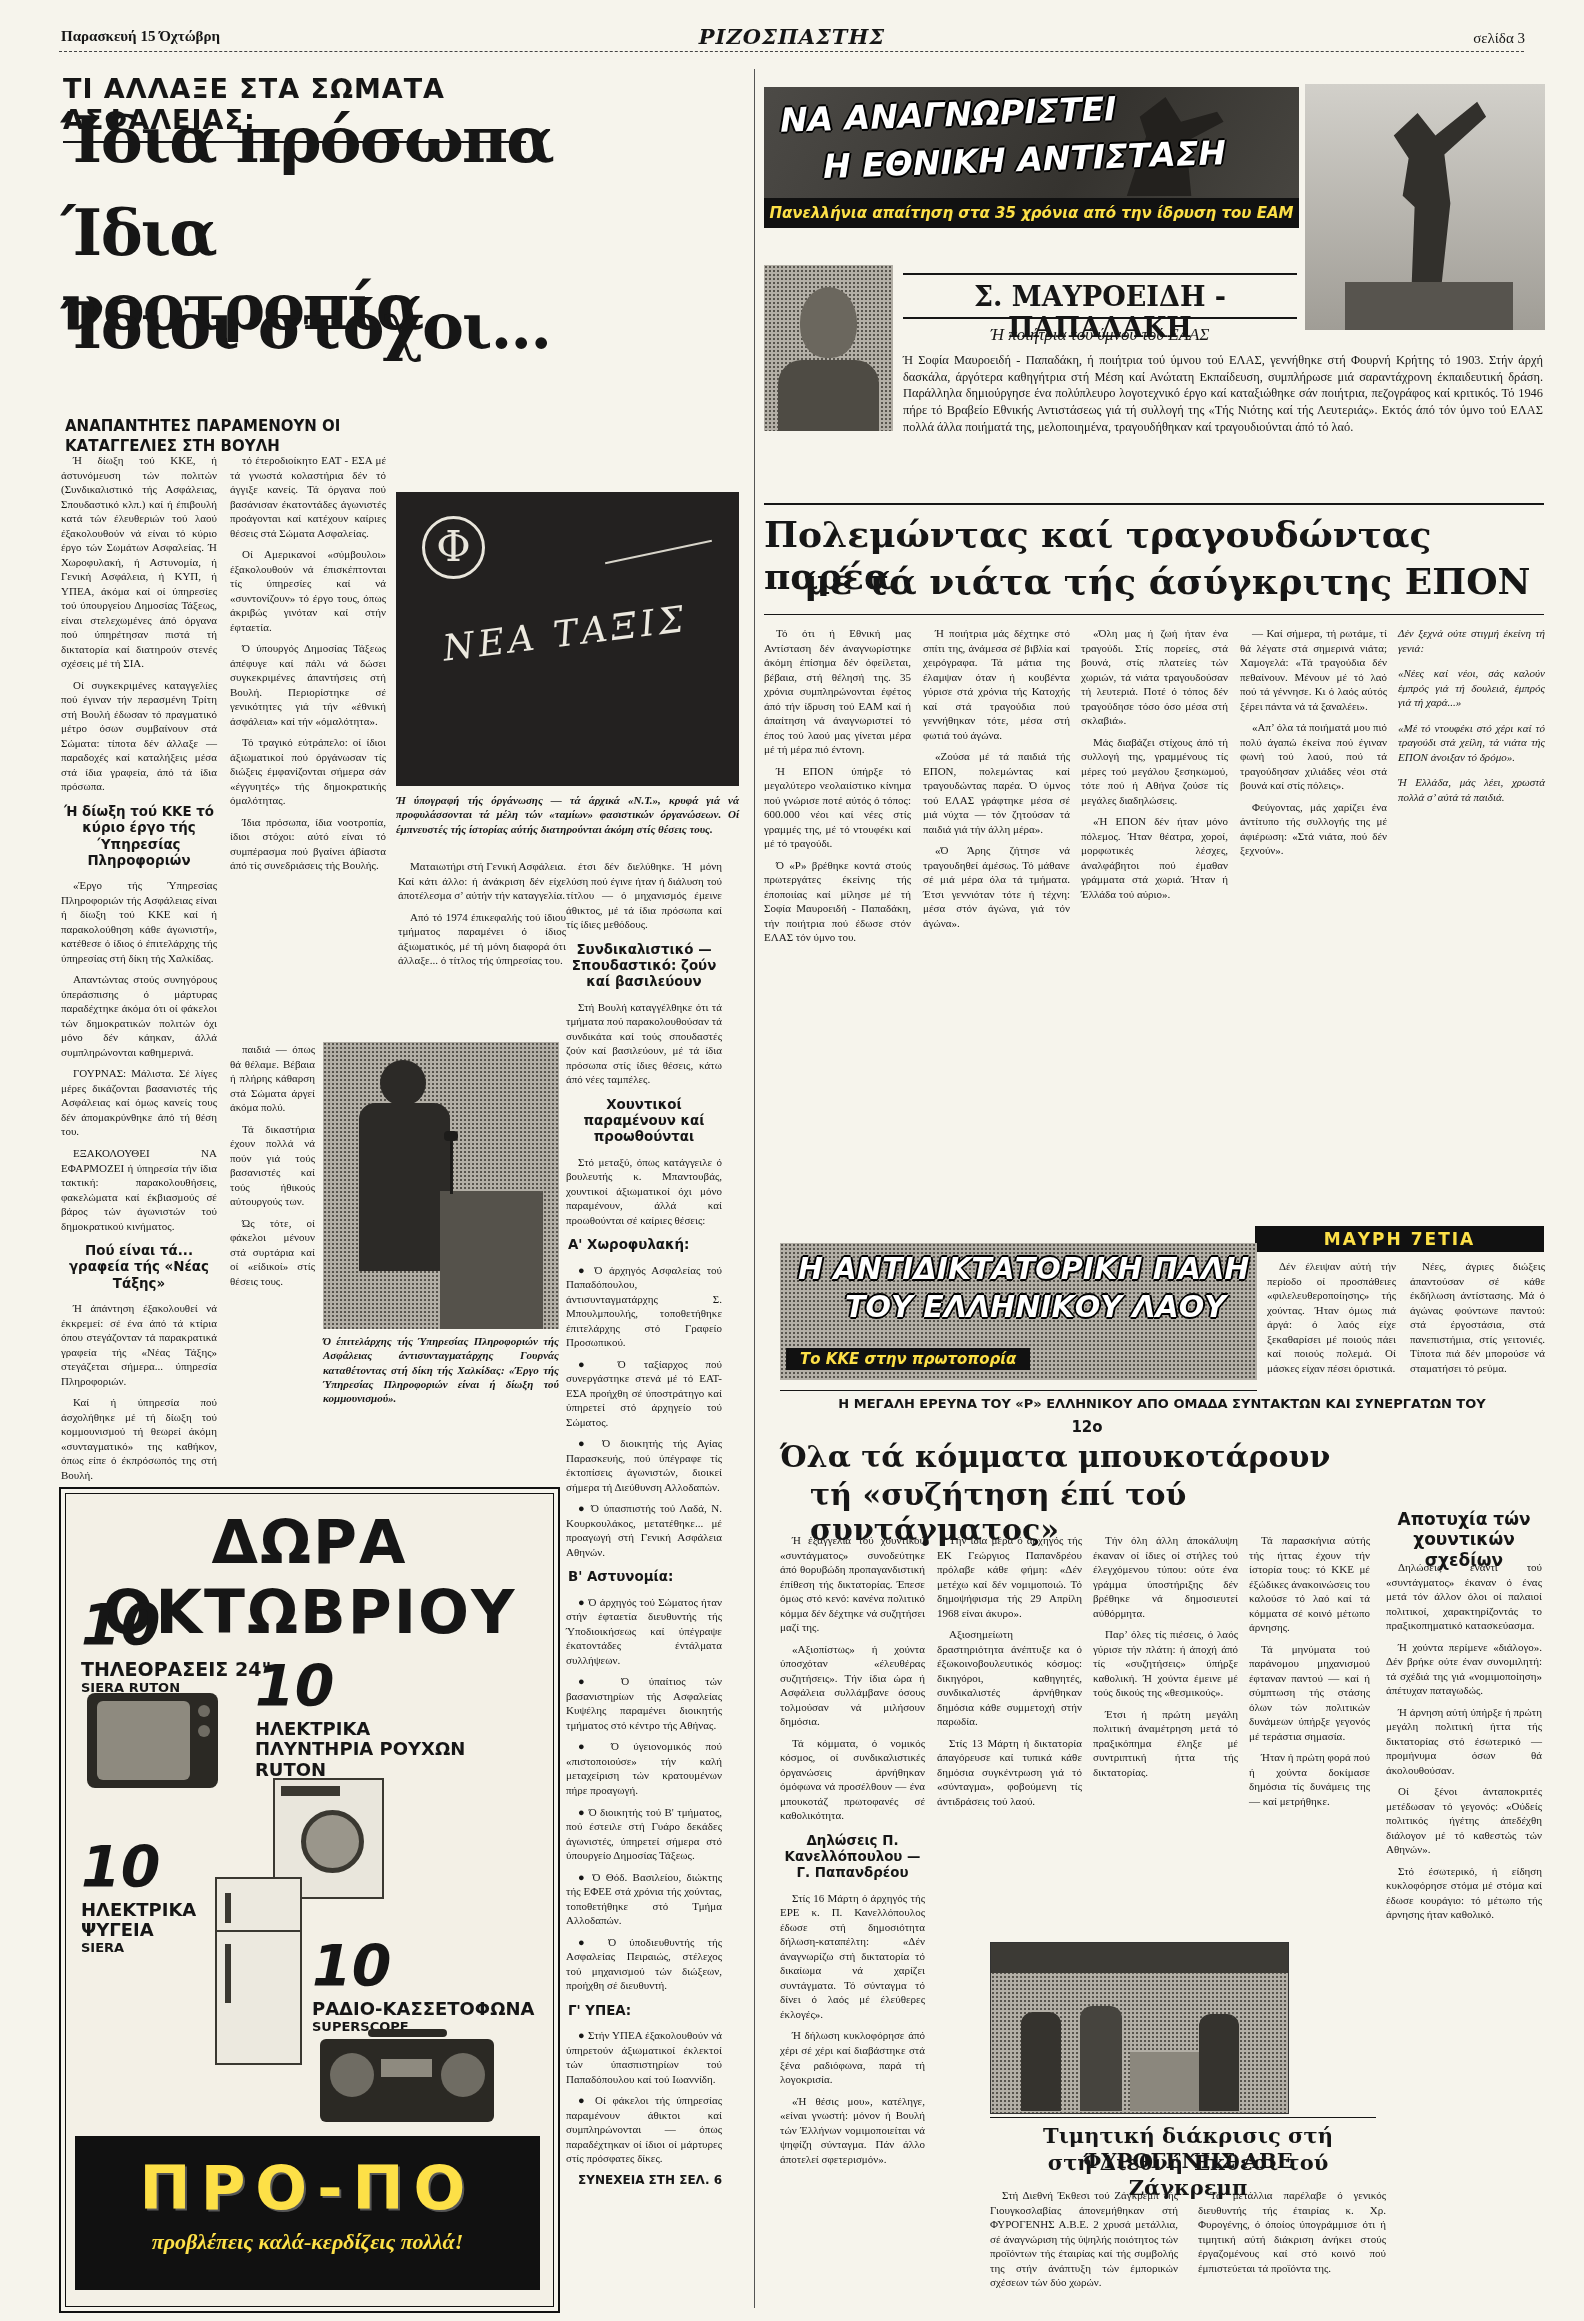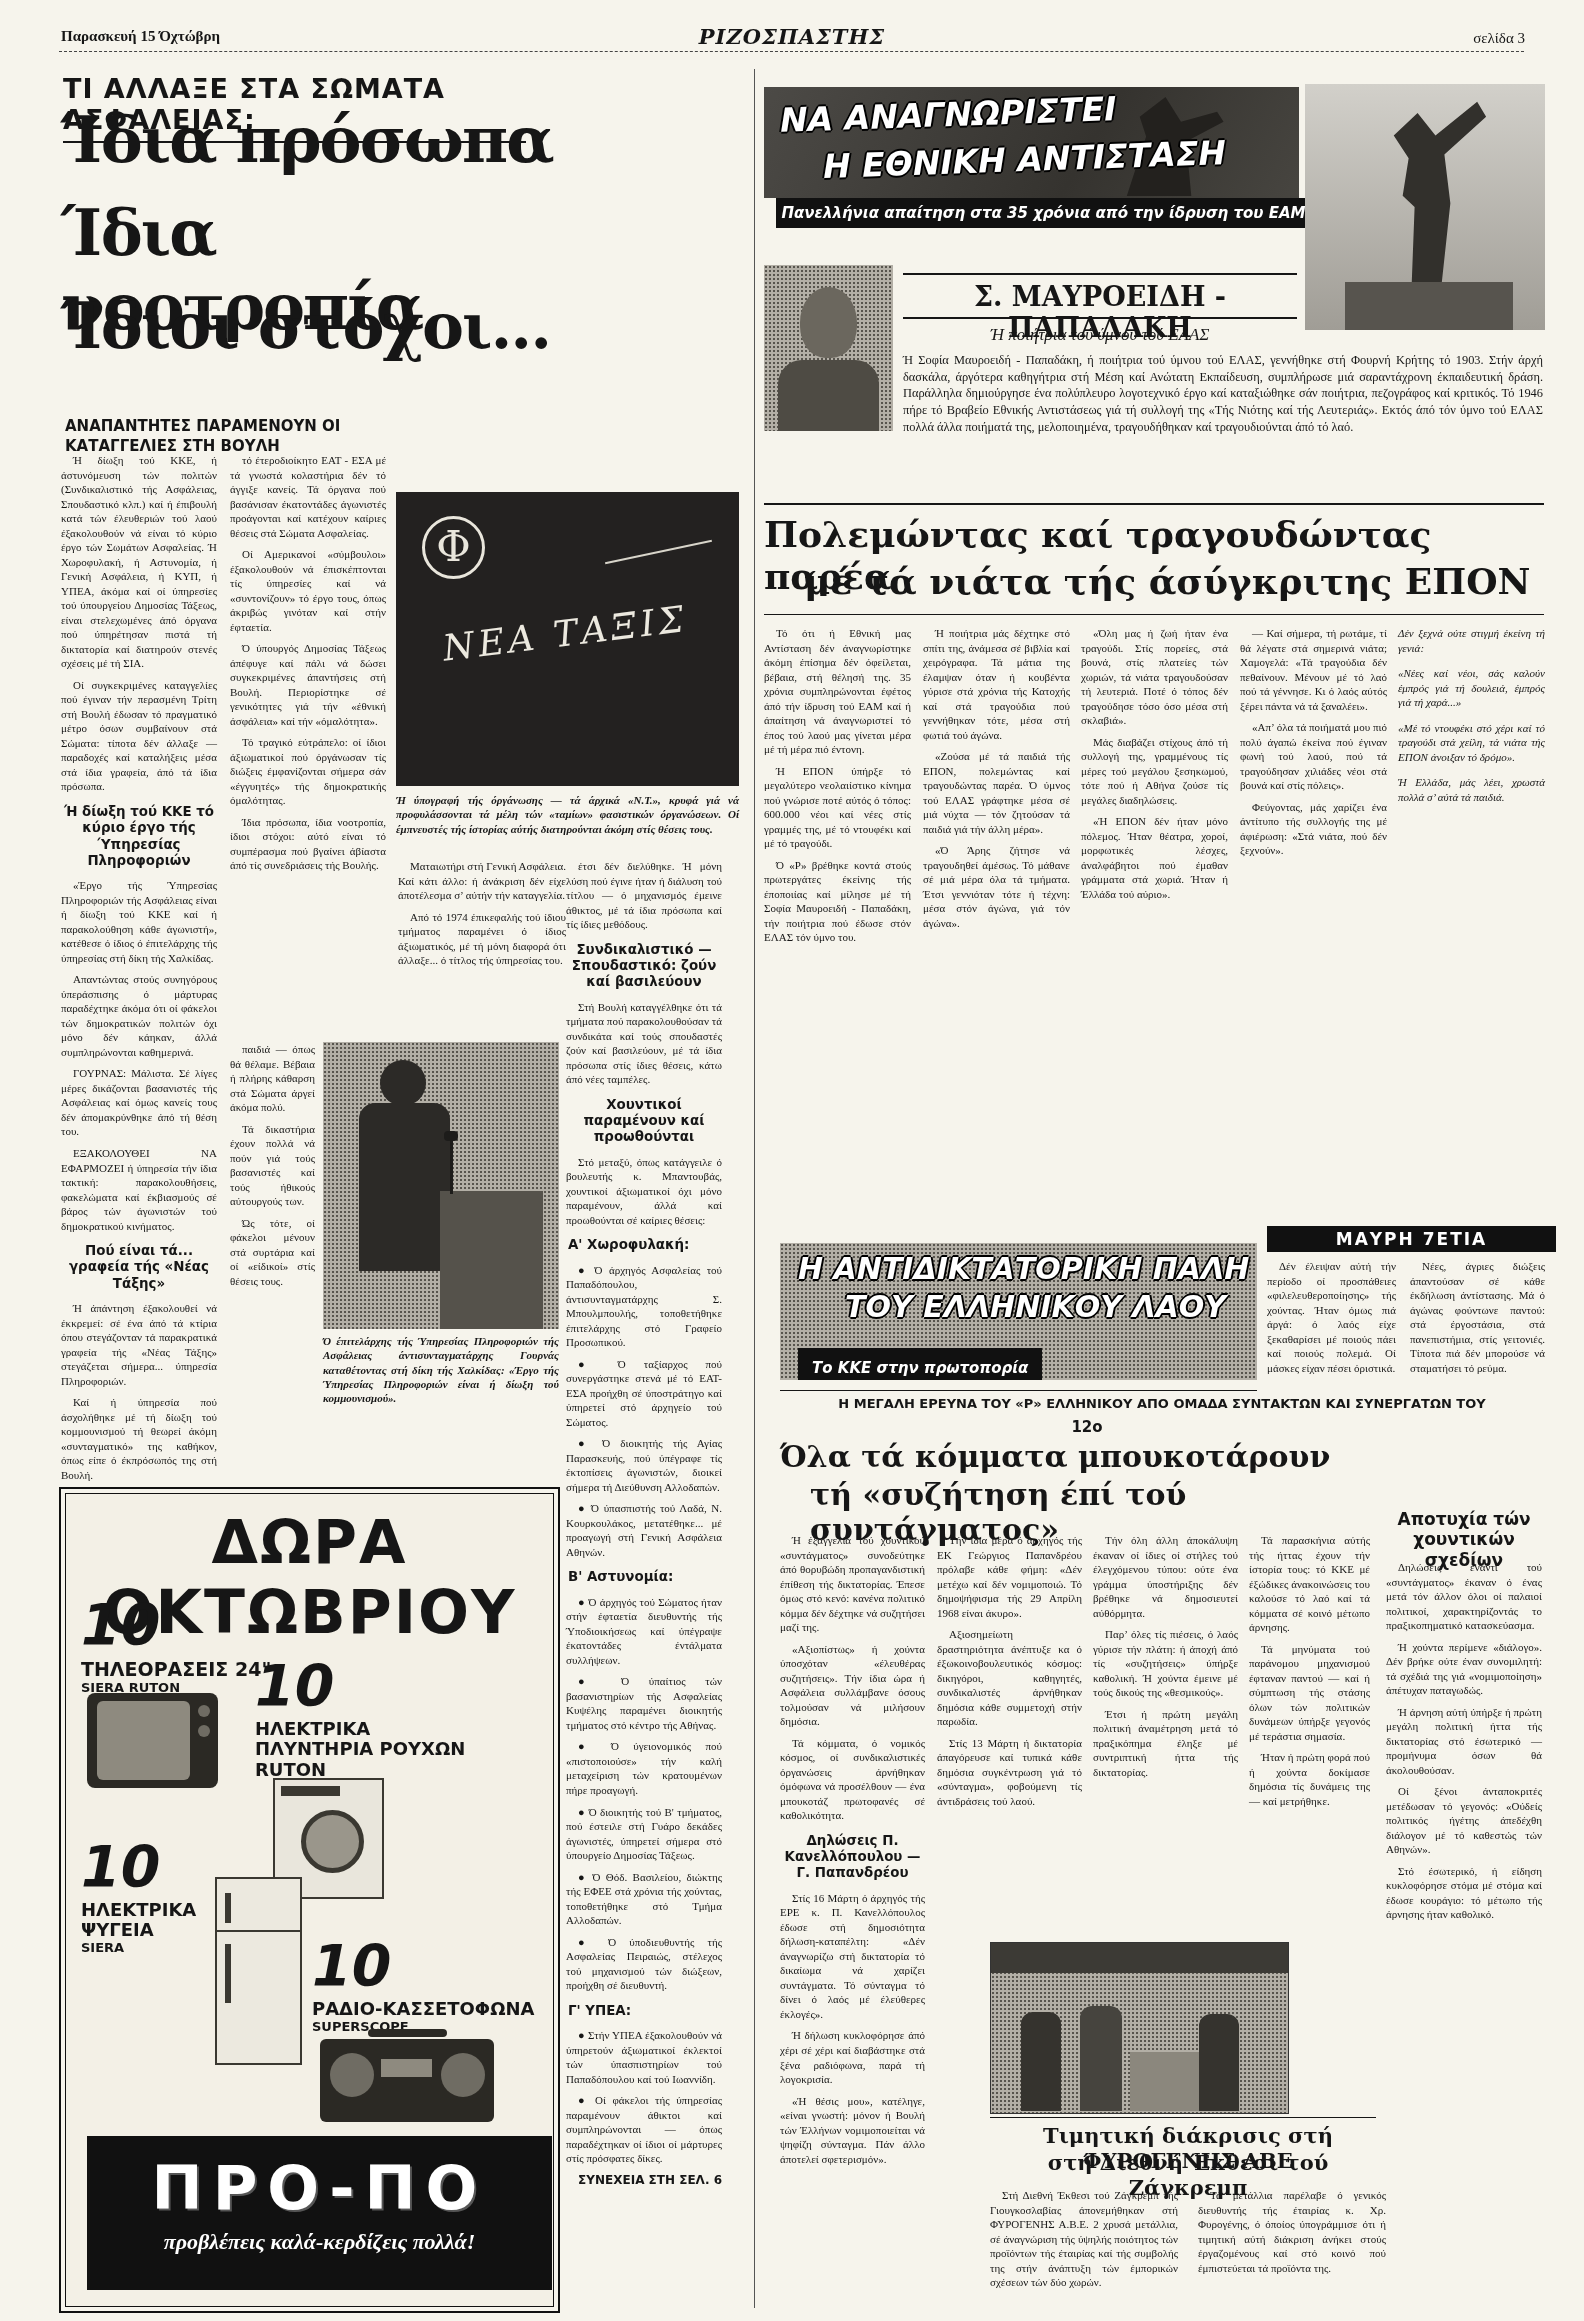--- a/index.html
+++ b/index.html
@@ -20,21 +20,21 @@
   .kicker{font-family:"DejaVu Sans",sans-serif;font-weight:bold;font-size:27px;
           border-bottom:2px solid #161616;padding-bottom:6px;letter-spacing:1px;}
   .deck{font-family:"DejaVu Sans",sans-serif;font-weight:bold;font-size:15px;line-height:1.35;}
   .photo{position:absolute;overflow:hidden;}
   .halftone{background-color:#b3afa6;background-image:radial-gradient(#57544d 1px,transparent 1.3px);background-size:4px 4px;}
   .caption{font-size:11px;font-weight:bold;line-height:1.3;text-align:justify;font-style:italic;}
   .rule{position:absolute;background:#161616;}
   .dashrule{position:absolute;border-top:1px dashed #444;}
   .stencil{font-family:"DejaVu Sans",sans-serif;font-weight:bold;color:#fff;
            text-shadow:-2px 0 #000,2px 0 #000,0 -2px #000,0 2px #000,-1px -1px #000,1px 1px #000;}
-  .band{background:#111;color:#ffffff;font-family:"DejaVu Sans",sans-serif;font-weight:bold;margin-left:12px;}
+  .band{background:#111;color:#fde047;font-family:"DejaVu Sans",sans-serif;font-weight:bold;}
   .cont{font-family:"DejaVu Sans",sans-serif;font-weight:bold;font-size:12px;text-align:right;margin-top:6px;}
   .serif-head{font-family:"DejaVu Serif",serif;font-weight:bold;}
 </style>
 </head>
 <body>
 
 <div class="page">
 
   <div class="dashrule" style="left:59px;top:51px;width:1465px;"></div>
   <div class="abs" style="left:61px;top:28px;font-size:15px;font-weight:bold;">Παρασκευή 15 Όχτώβρη</div>
@@ -259,21 +259,21 @@
         <p>«Μέ τό ντουφέκι στό χέρι καί τό τραγούδι στά χείλη, τά νιάτα τής ΕΠΟΝ άνοιξαν τό δρόμο».</p>
         <p>Ή Ελλάδα, μάς λέει, χρωστά πολλά σ’ αύτά τά παιδιά.</p>
       </div>
     </div>
 
   <div class="abs band" style="left:1255px;top:1226px;width:289px;height:26px;font-size:17px;text-align:center;line-height:26px;letter-spacing:2px;">ΜΑΥΡΗ 7ΕΤΙΑ</div>
 
   <div class="photo halftone" style="left:780px;top:1243px;width:477px;height:137px;">
     <div class="abs stencil" style="left:18px;top:8px;font-size:30px;font-style:italic;">Η ΑΝΤΙΔΙΚΤΑΤΟΡΙΚΗ ΠΑΛΗ</div>
     <div class="abs stencil" style="left:65px;top:46px;font-size:30px;font-style:italic;">ΤΟΥ ΕΛΛΗΝΙΚΟΥ ΛΑΟΥ</div>
-    <div class="abs band" style="left:6px;top:105px;padding:11px 14px;font-size:15px;font-style:italic;">Το ΚΚΕ στην πρωτοπορία</div>
+    <div class="abs band" style="left:6px;top:105px;padding:2px 14px;font-size:15px;font-style:italic;">Το ΚΚΕ στην πρωτοπορία</div>
   </div>
 
   <div class="abs bt" style="left:1267px;top:1259px;width:129px;height:244px;">
       <div>
         <p>Δέν έλειψαν αύτή τήν περίοδο οί προσπάθειες «φιλελευθεροποίησης» τής χούντας. Ήταν όμως πιά άργά: ό λαός είχε ξεκαθαρίσει μέ ποιούς πάει καί ποιούς πολεμά. Οί μάσκες είχαν πέσει όριστικά.</p>
       </div>
     </div>
   <div class="abs bt" style="left:1410px;top:1259px;width:135px;height:244px;">
       <div>
         <p>Νέες, άγριες διώξεις άπαντούσαν σέ κάθε έκδήλωση άντίστασης. Μά ό άγώνας φούντωνε παντού: στά έργοστάσια, στά πανεπιστήμια, στίς γειτονιές. Τίποτα πιά δέν μπορούσε νά σταματήσει τό ρεύμα.</p>

